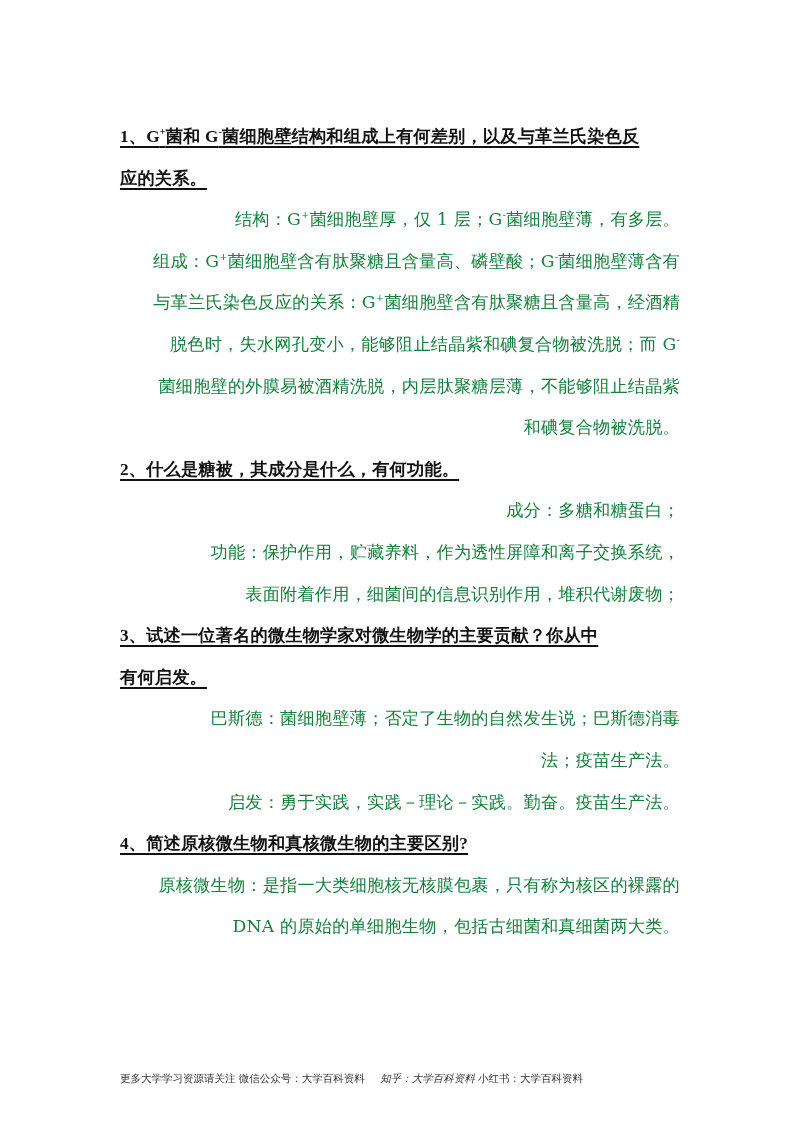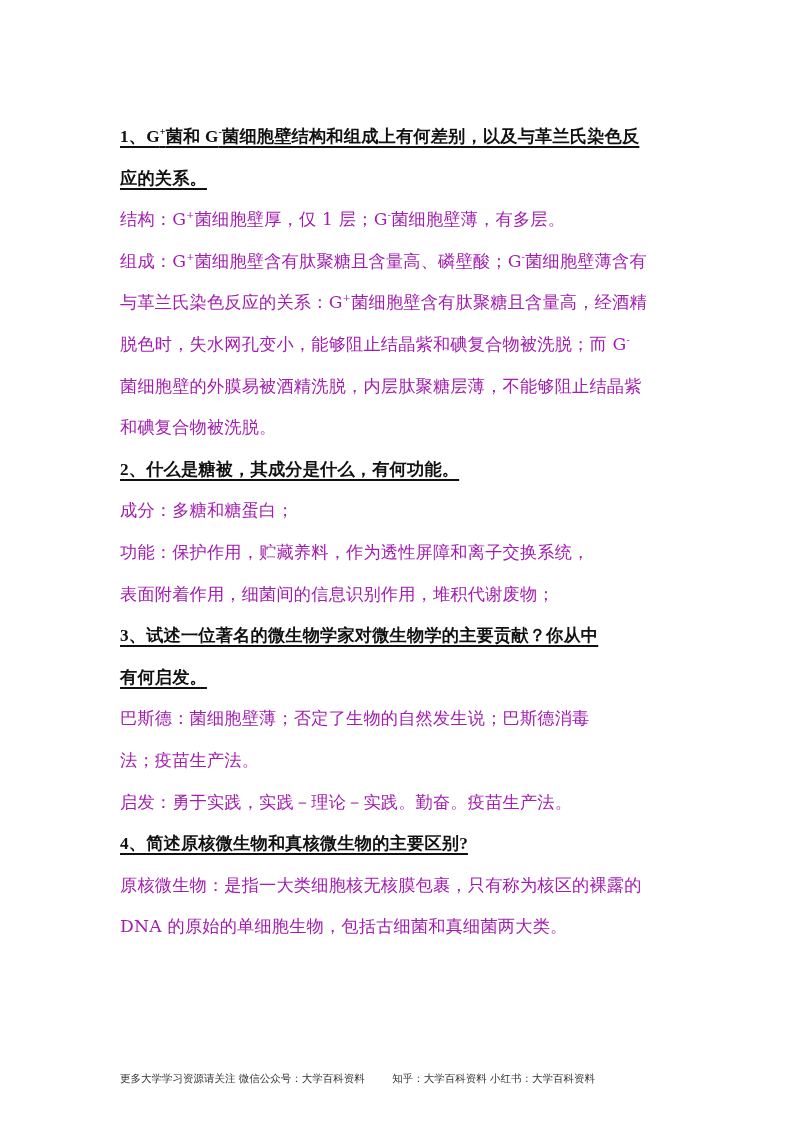--- a/index.html
+++ b/index.html
@@ -11,29 +11,29 @@
   .page { position: absolute; left: 120px; top: 116px; width: 560px; }
   .line {
     font-size: 17.2px; line-height: 41.6px; height: 41.6px;
     white-space: nowrap; letter-spacing: 0.2px;
   }
   .heading {
     font-weight: bold; font-family: Liberation Serif, serif;
     color: #111;
   }
   .heading .u { text-decoration: underline; text-underline-offset: 4px; text-decoration-thickness: 1.5px; }
-  .body-text { color: #a21caf; }
+  .body-text { color: #15803d; text-align: right; }
   sup { font-size: 10px; vertical-align: 7px; line-height: 0; }
   .footer {
     position: absolute; left: 120px; top: 1072px; width: 560px;
     font-size: 10.5px; color: #333; white-space: nowrap;
     font-family: "DejaVu Serif", "Liberation Serif", serif;
   }
   .footer span { display: inline-block; }
-  .footer .f2 { margin-left: 24px; }
+  .footer .f2 { margin-left: 12px; font-style: italic; }
   .footer .f3 { }
 </style>
 </head>
 <body>
 
 <div class="page" id="page">
     <div class="line heading"><span class="u">1、G<sup>+</sup>菌和 G<sup>-</sup>菌细胞壁结构和组成上有何差别，以及与革兰氏染色反</span></div>
     <div class="line heading"><span class="u">应的关系。</span></div>
     <div class="line body-text">结构：G<sup>+</sup>菌细胞壁厚，仅 1 层；G<sup>-</sup>菌细胞壁薄，有多层。</div>
     <div class="line body-text">组成：G<sup>+</sup>菌细胞壁含有肽聚糖且含量高、磷壁酸；G<sup>-</sup>菌细胞壁薄含有</div>

